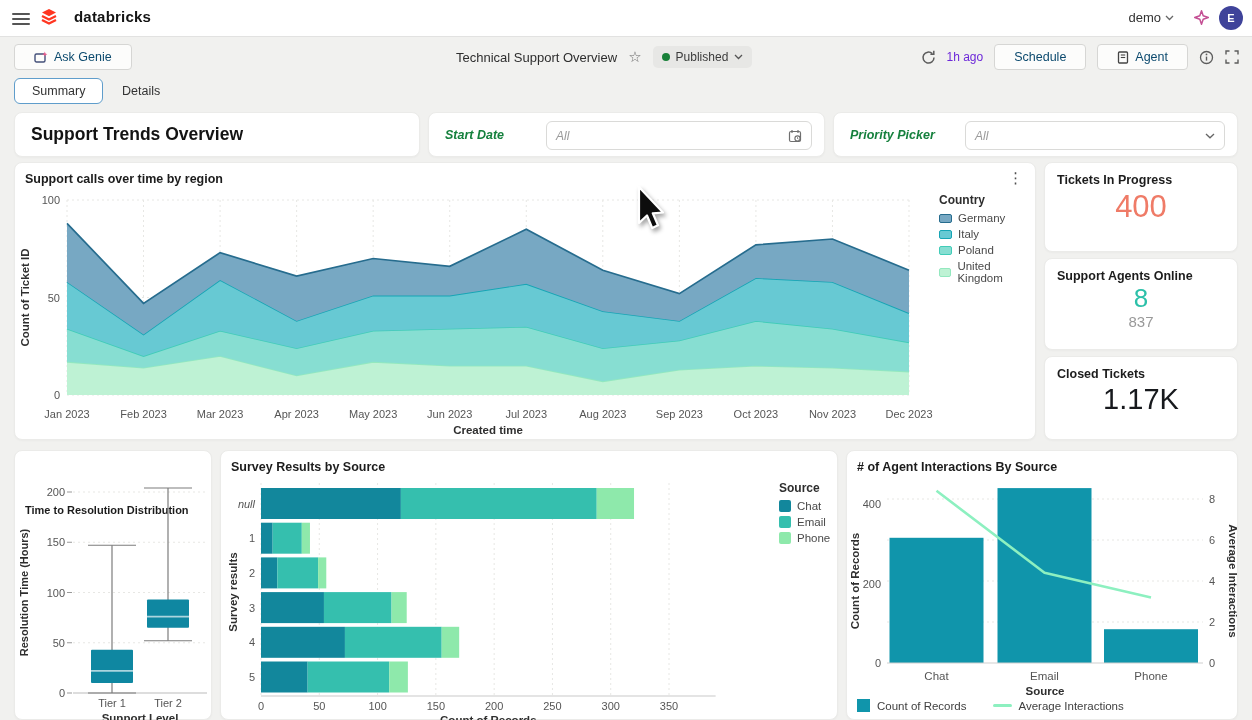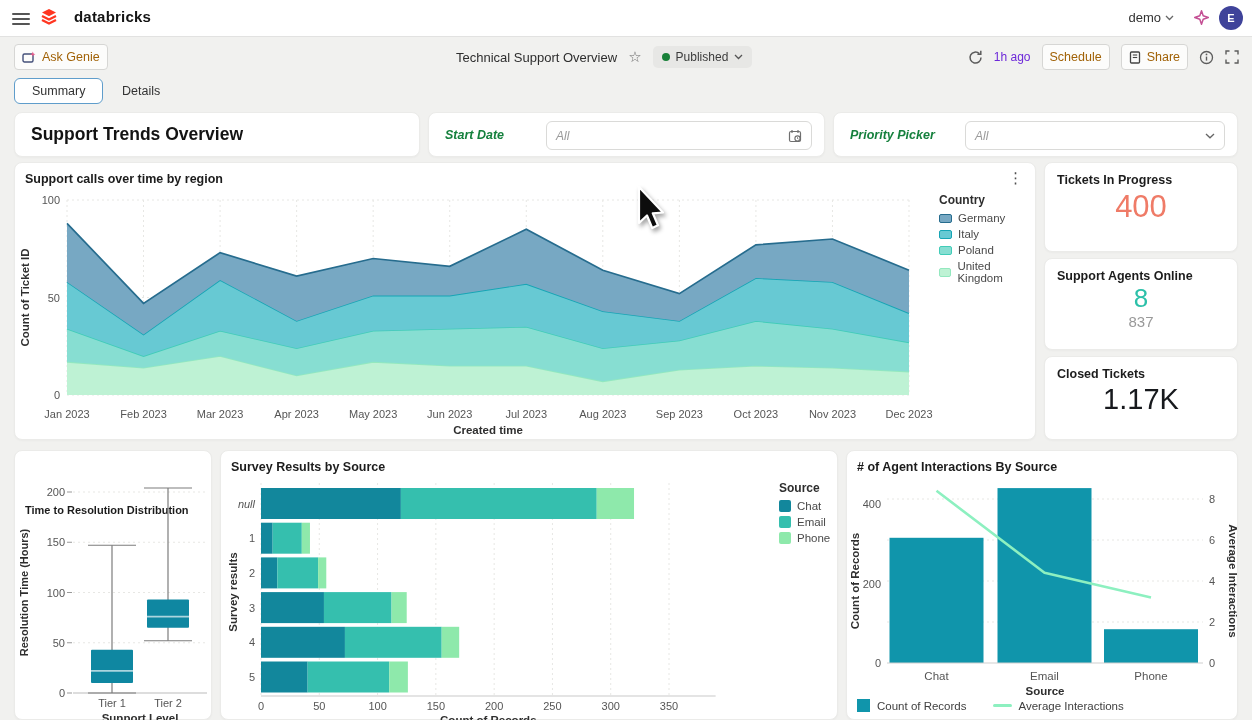--- a/index.html
+++ b/index.html
@@ -15,21 +15,21 @@
   .logo-text { font-size:15px; font-weight:bold; color:#141414; letter-spacing:.2px; }
   .searchbar { position:absolute; left:423px; top:5px; width:406px; height:26px; background:#fff; border:1px solid #dcdcdc; border-radius:5px; display:flex; align-items:center; padding:0 10px; gap:7px; }
   .searchbar .ph { font-size:12px; color:#929292; }
   .searchbar .kbd { margin-left:auto; font-size:11px; color:#8f8f8f; }
   .workspace { position:absolute; right:78px; top:10px; display:flex; align-items:center; gap:4px; font-size:13px; color:#333; }
   .sparkle { position:absolute; right:42px; top:9px; }
   .avatar { position:absolute; right:9px; top:6px; width:24px; height:24px; border-radius:50%; background:#3f439a; color:#fff; font-size:11px; font-weight:bold; display:flex; align-items:center; justify-content:center; }
 
   
   .hdr { position:absolute; top:37px; left:0; width:1252px; height:39px; }
-  .btn { background:#fcfcfb; border:1px solid #d6d6d4; border-radius:4px; font-size:12.5px; color:#a16207; display:inline-flex; align-items:center; gap:6px; padding:5px 7px; cursor:pointer; }
+  .btn { background:#fcfcfb; border:1px solid #d6d6d4; border-radius:4px; font-size:12.5px; color:#0c4a6e; display:inline-flex; align-items:center; gap:6px; padding:5px 19px; cursor:pointer; }
   .ask-genie { position:absolute; left:14px; top:7px; }
   .hdr-center { position:absolute; left:456px; top:9px; display:flex; align-items:center; gap:11px; }
   .dash-title { font-size:13px; color:#2e2e2e; }
   .star { font-size:15px; color:#6d6d6d; cursor:pointer; }
   .pub-pill { display:flex; align-items:center; gap:6px; background:#e7e7e5; border-radius:5px; padding:4px 9px; font-size:12px; color:#3c3c3c; cursor:pointer; }
   .pub-dot { width:8px; height:8px; border-radius:50%; background:#188038; }
   .hdr-right { position:absolute; right:13px; top:7px; display:flex; align-items:center; gap:11px; }
   .ago { font-size:12px; color:#6d28d9; }
   .iconbtn { cursor:pointer; display:inline-flex; align-items:center; }
 
@@ -149,21 +149,21 @@
     <span class="ago">1h ago</span>
     <div class="btn">
         <span>Schedule</span>
       </div>
     <div class="btn">
       <svg width="12" height="13" viewBox="0 0 12 13">
         <rect x="1.5" y="1" width="9" height="11" rx="1" fill="none" stroke="#444" stroke-width="1.3"></rect>
         <line x1="3.8" y1="4" x2="8.2" y2="4" stroke="#444" stroke-width="1.1"></line>
         <line x1="3.8" y1="6.5" x2="8.2" y2="6.5" stroke="#444" stroke-width="1.1"></line>
       </svg>
-      <span>Share</span>
+      <span>Agent</span>
     </div>
     <span class="iconbtn">
       <svg width="15" height="15" viewBox="0 0 15 15">
           <circle cx="7.5" cy="7.5" r="6" fill="none" stroke="#5c5c5c" stroke-width="1.3"></circle>
           <line x1="7.5" y1="6.6" x2="7.5" y2="10.6" stroke="#5c5c5c" stroke-width="1.4"></line>
           <circle cx="7.5" cy="4.4" r="0.9" fill="#5c5c5c"></circle>
         </svg>
     </span>
     <span class="iconbtn">
       <svg width="14" height="14" viewBox="0 0 14 14">

